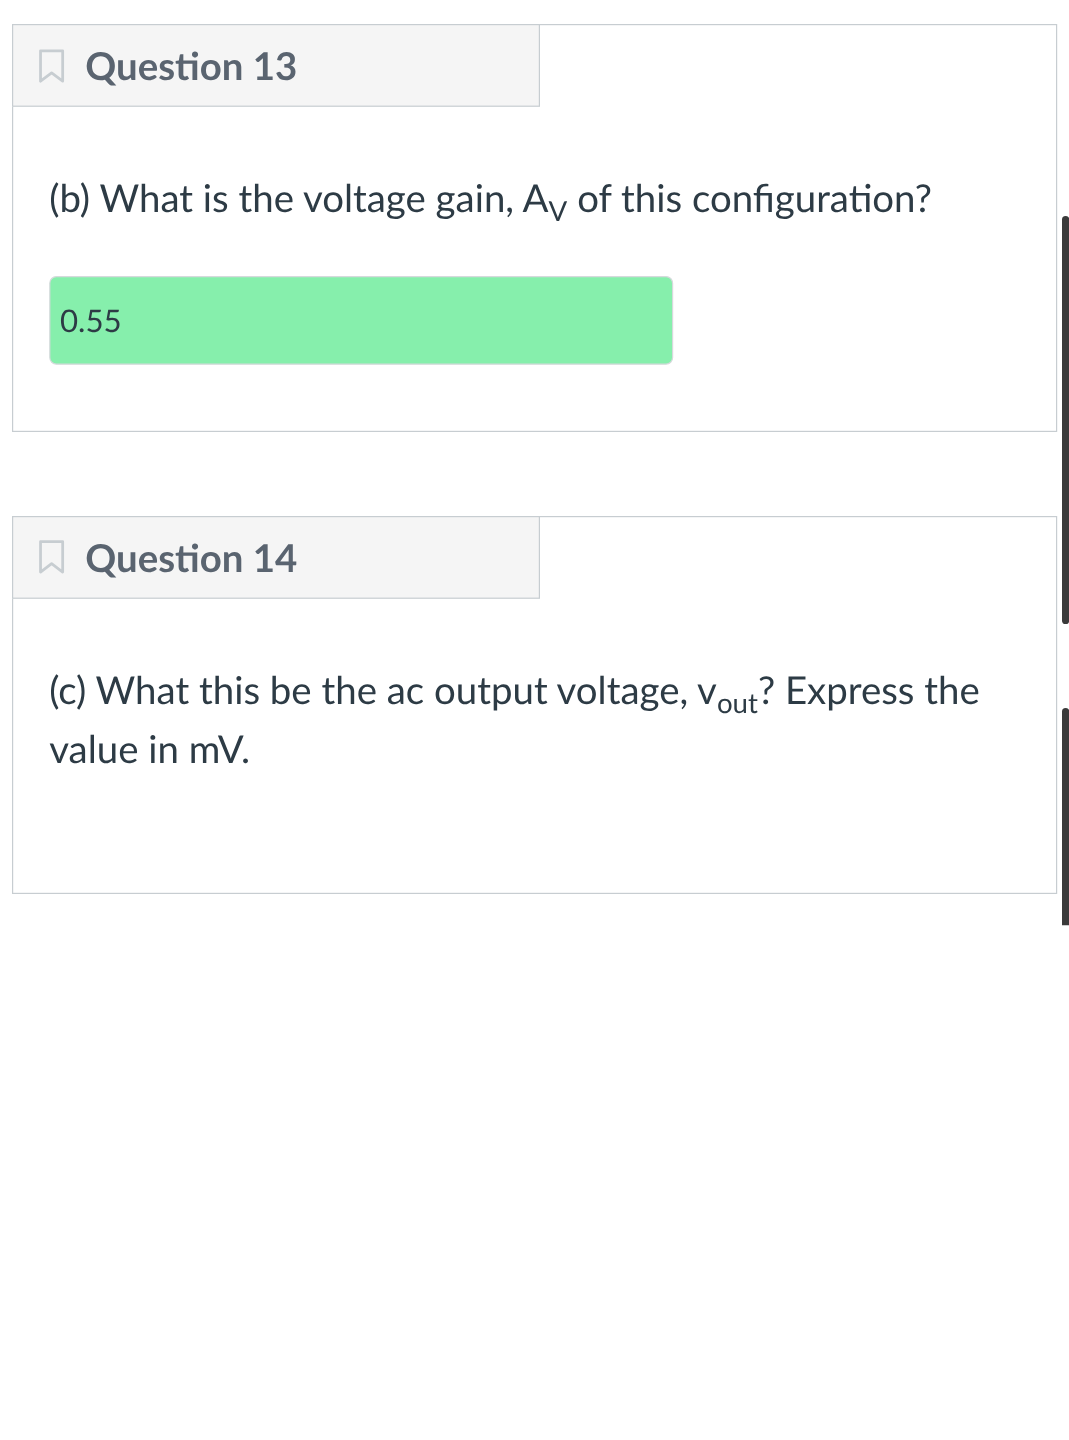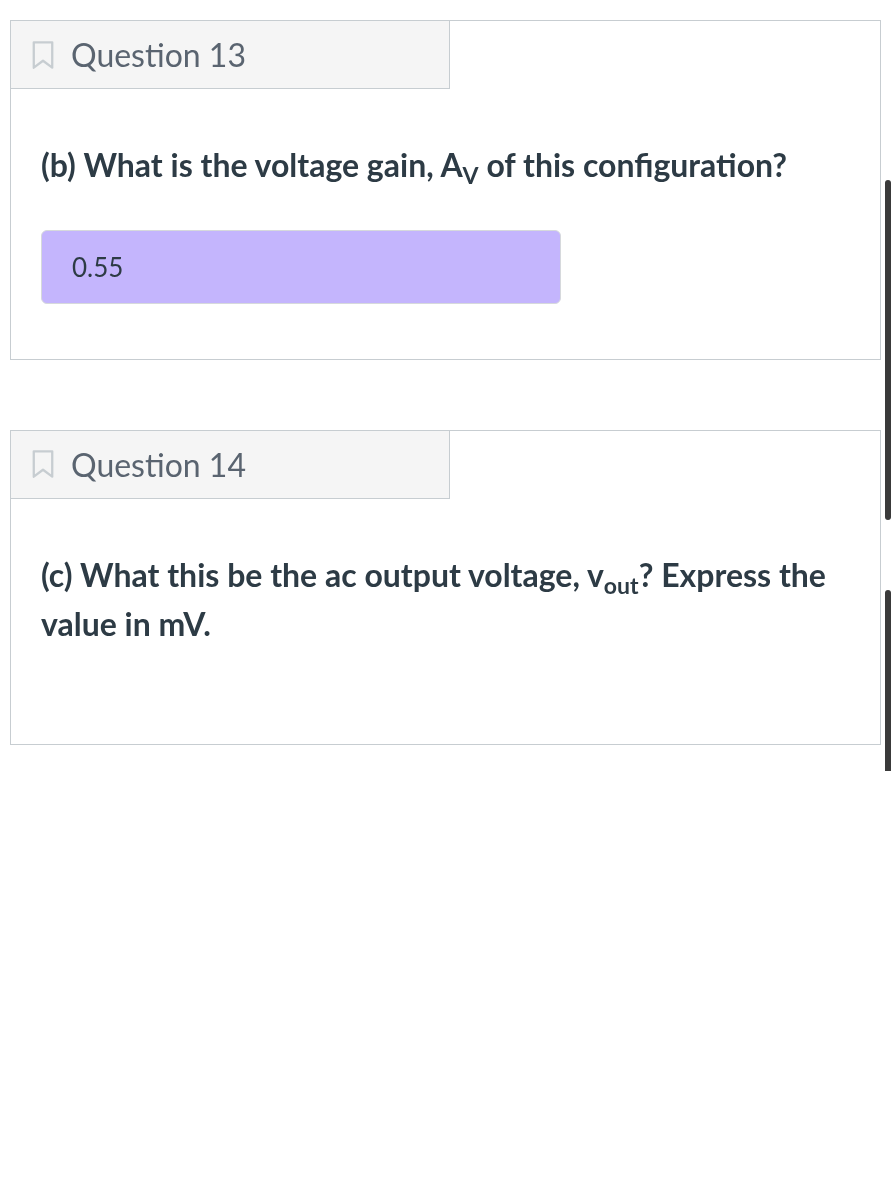--- a/index.html
+++ b/index.html
@@ -39,48 +39,48 @@
       display: inline-flex;
       align-items: center;
       color: #c7cdd1;
     }
     .bookmark-icon svg {
       width: 28px;
       height: 30px;
     }
     .question-title {
       font-size: 32px;
-      font-weight: 400;
+      font-weight: 700;
       color: #5a6470;
     }
     .question-body {
       padding: 50px 30px 55px 30px;
     }
     .prompt {
       font-size: 32px;
-      font-weight: 700;
+      font-weight: 400;
       line-height: 1.55;
       color: #2d3b45;
       margin-bottom: 40px;
     }
     .prompt sub {
       font-size: 0.72em;
       vertical-align: sub;
       line-height: 0;
     }
     .answer-input {
       width: 520px;
       height: 74px;
       border: 1px solid #d6d9dc;
       border-radius: 6px;
-      padding: 0 30px;
+      padding: 0 8px;
       font-size: 26px;
       color: #2d3b45;
       font-family: inherit;
-      background: #c4b5fd;
+      background: #86efac;
     }
     .scroll-indicator {
       position: absolute;
       right: -10px;
       width: 6px;
       background: #3a3a3a;
       border-radius: 3px;
     }
     .scroll-indicator.s1 {
       top: 160px;

